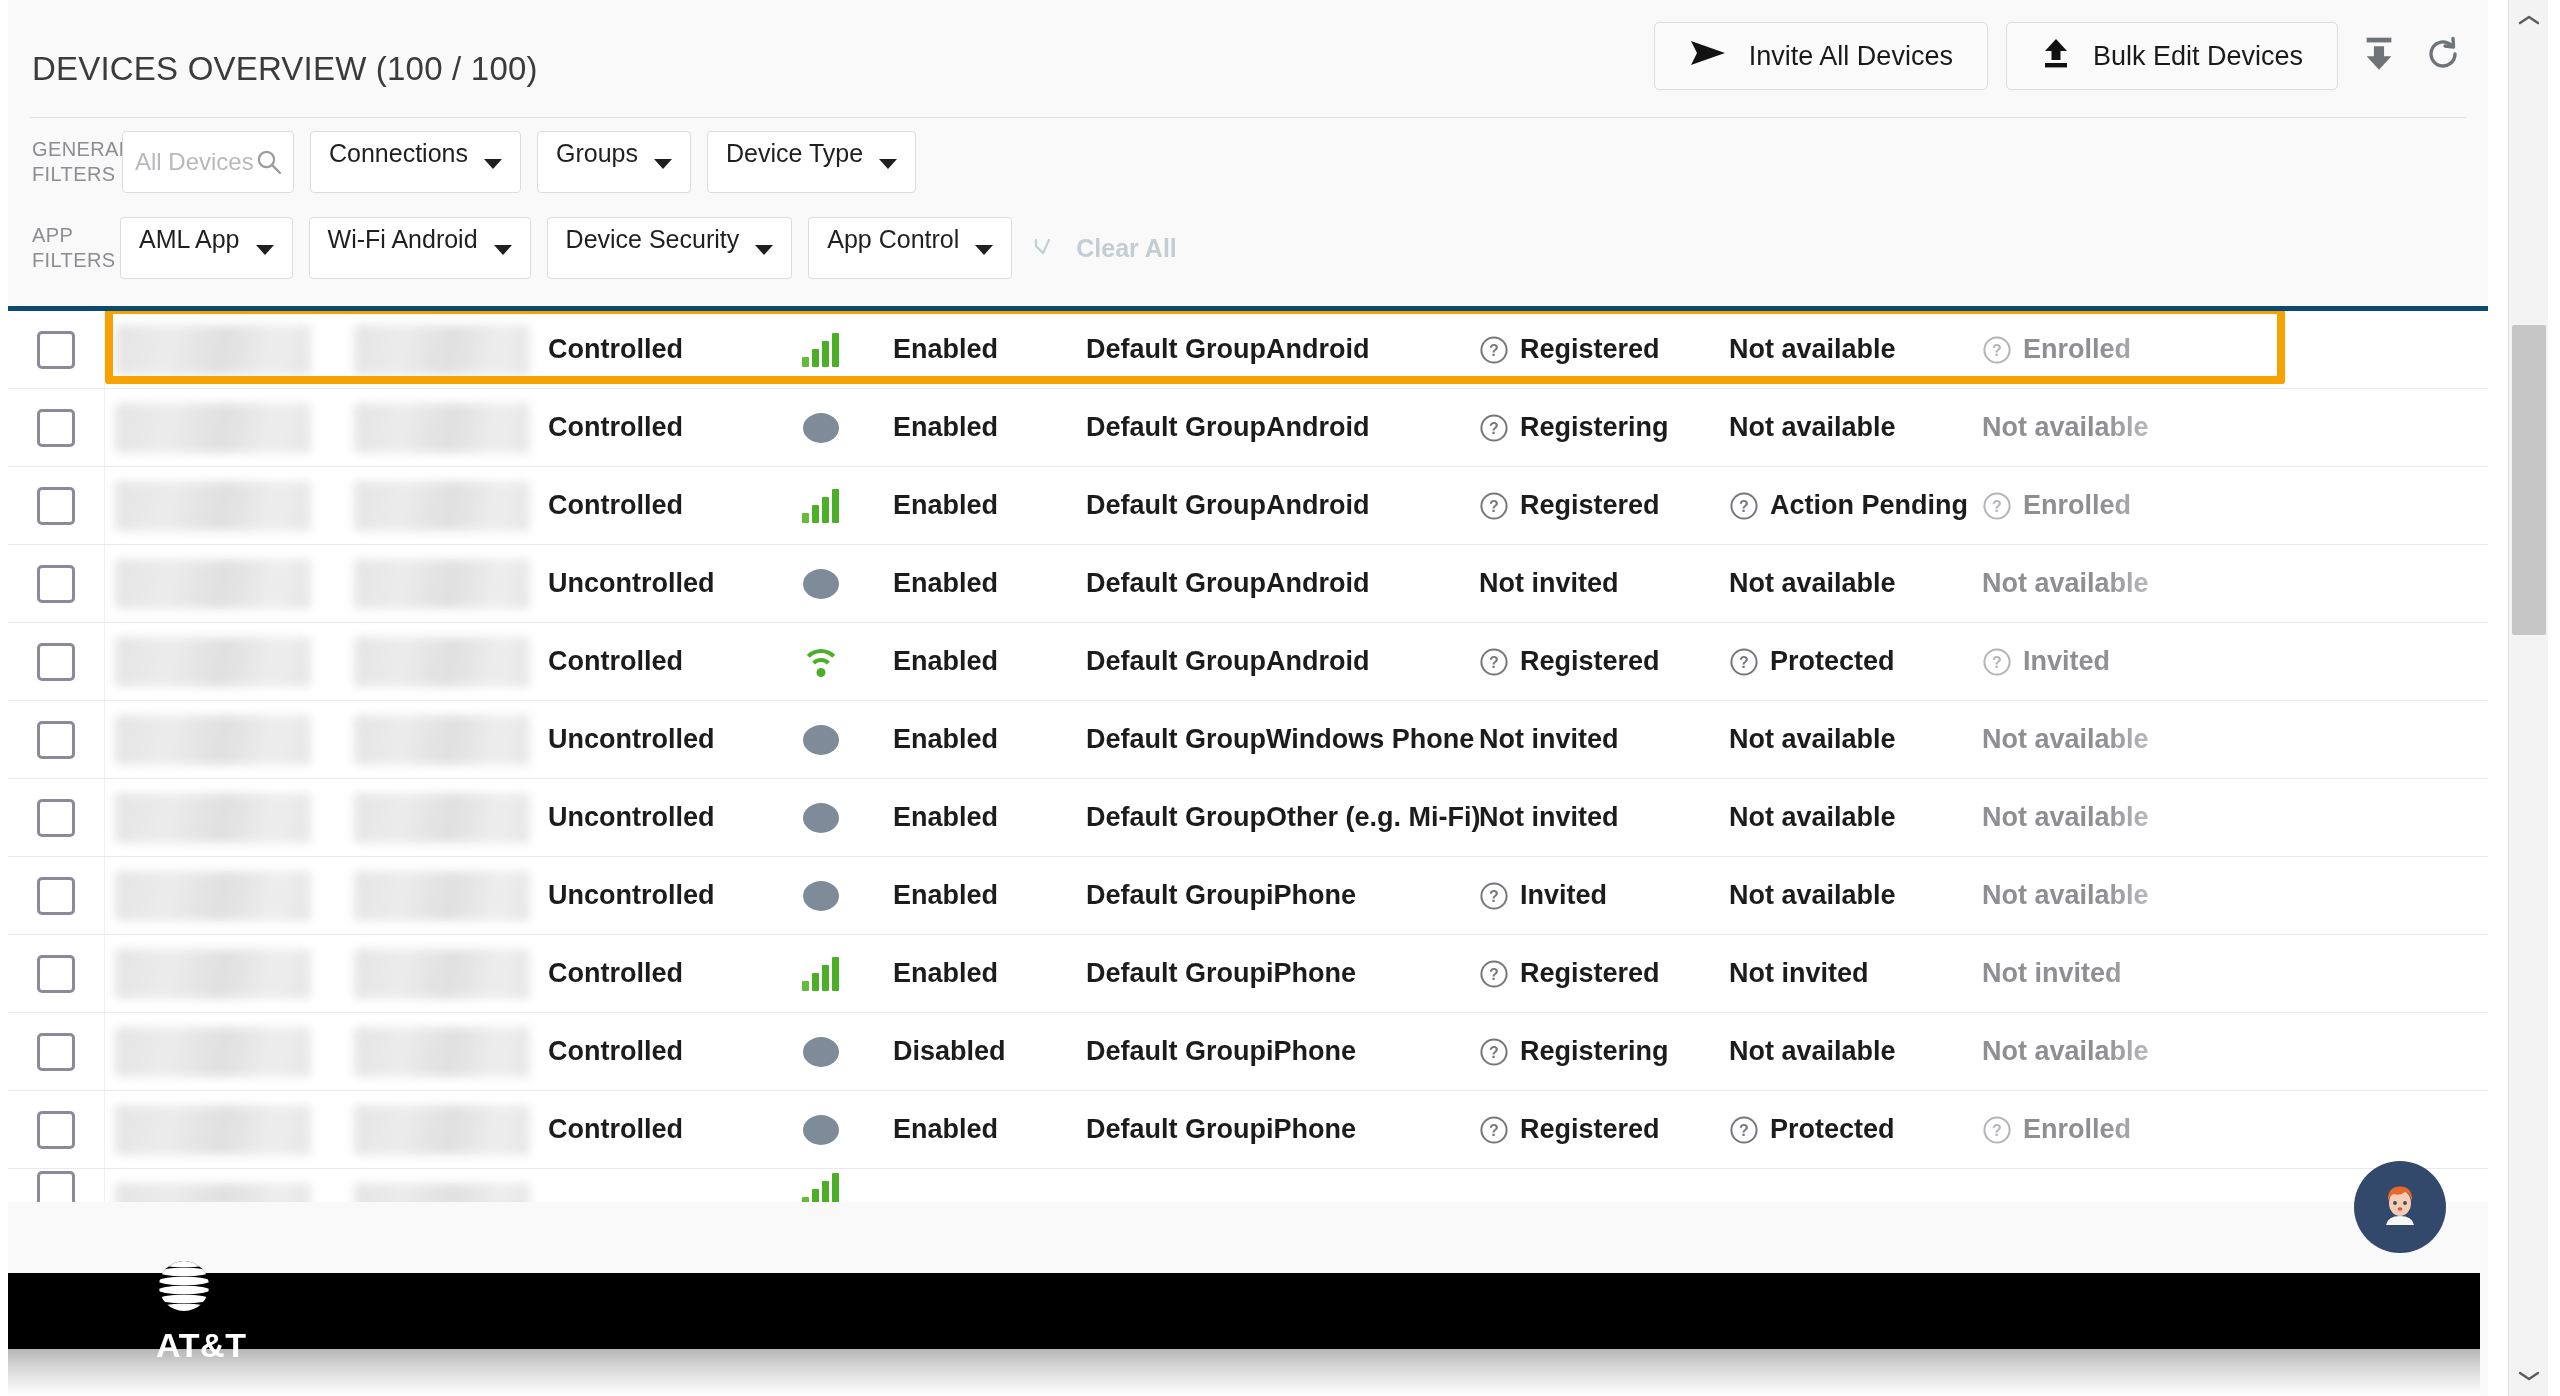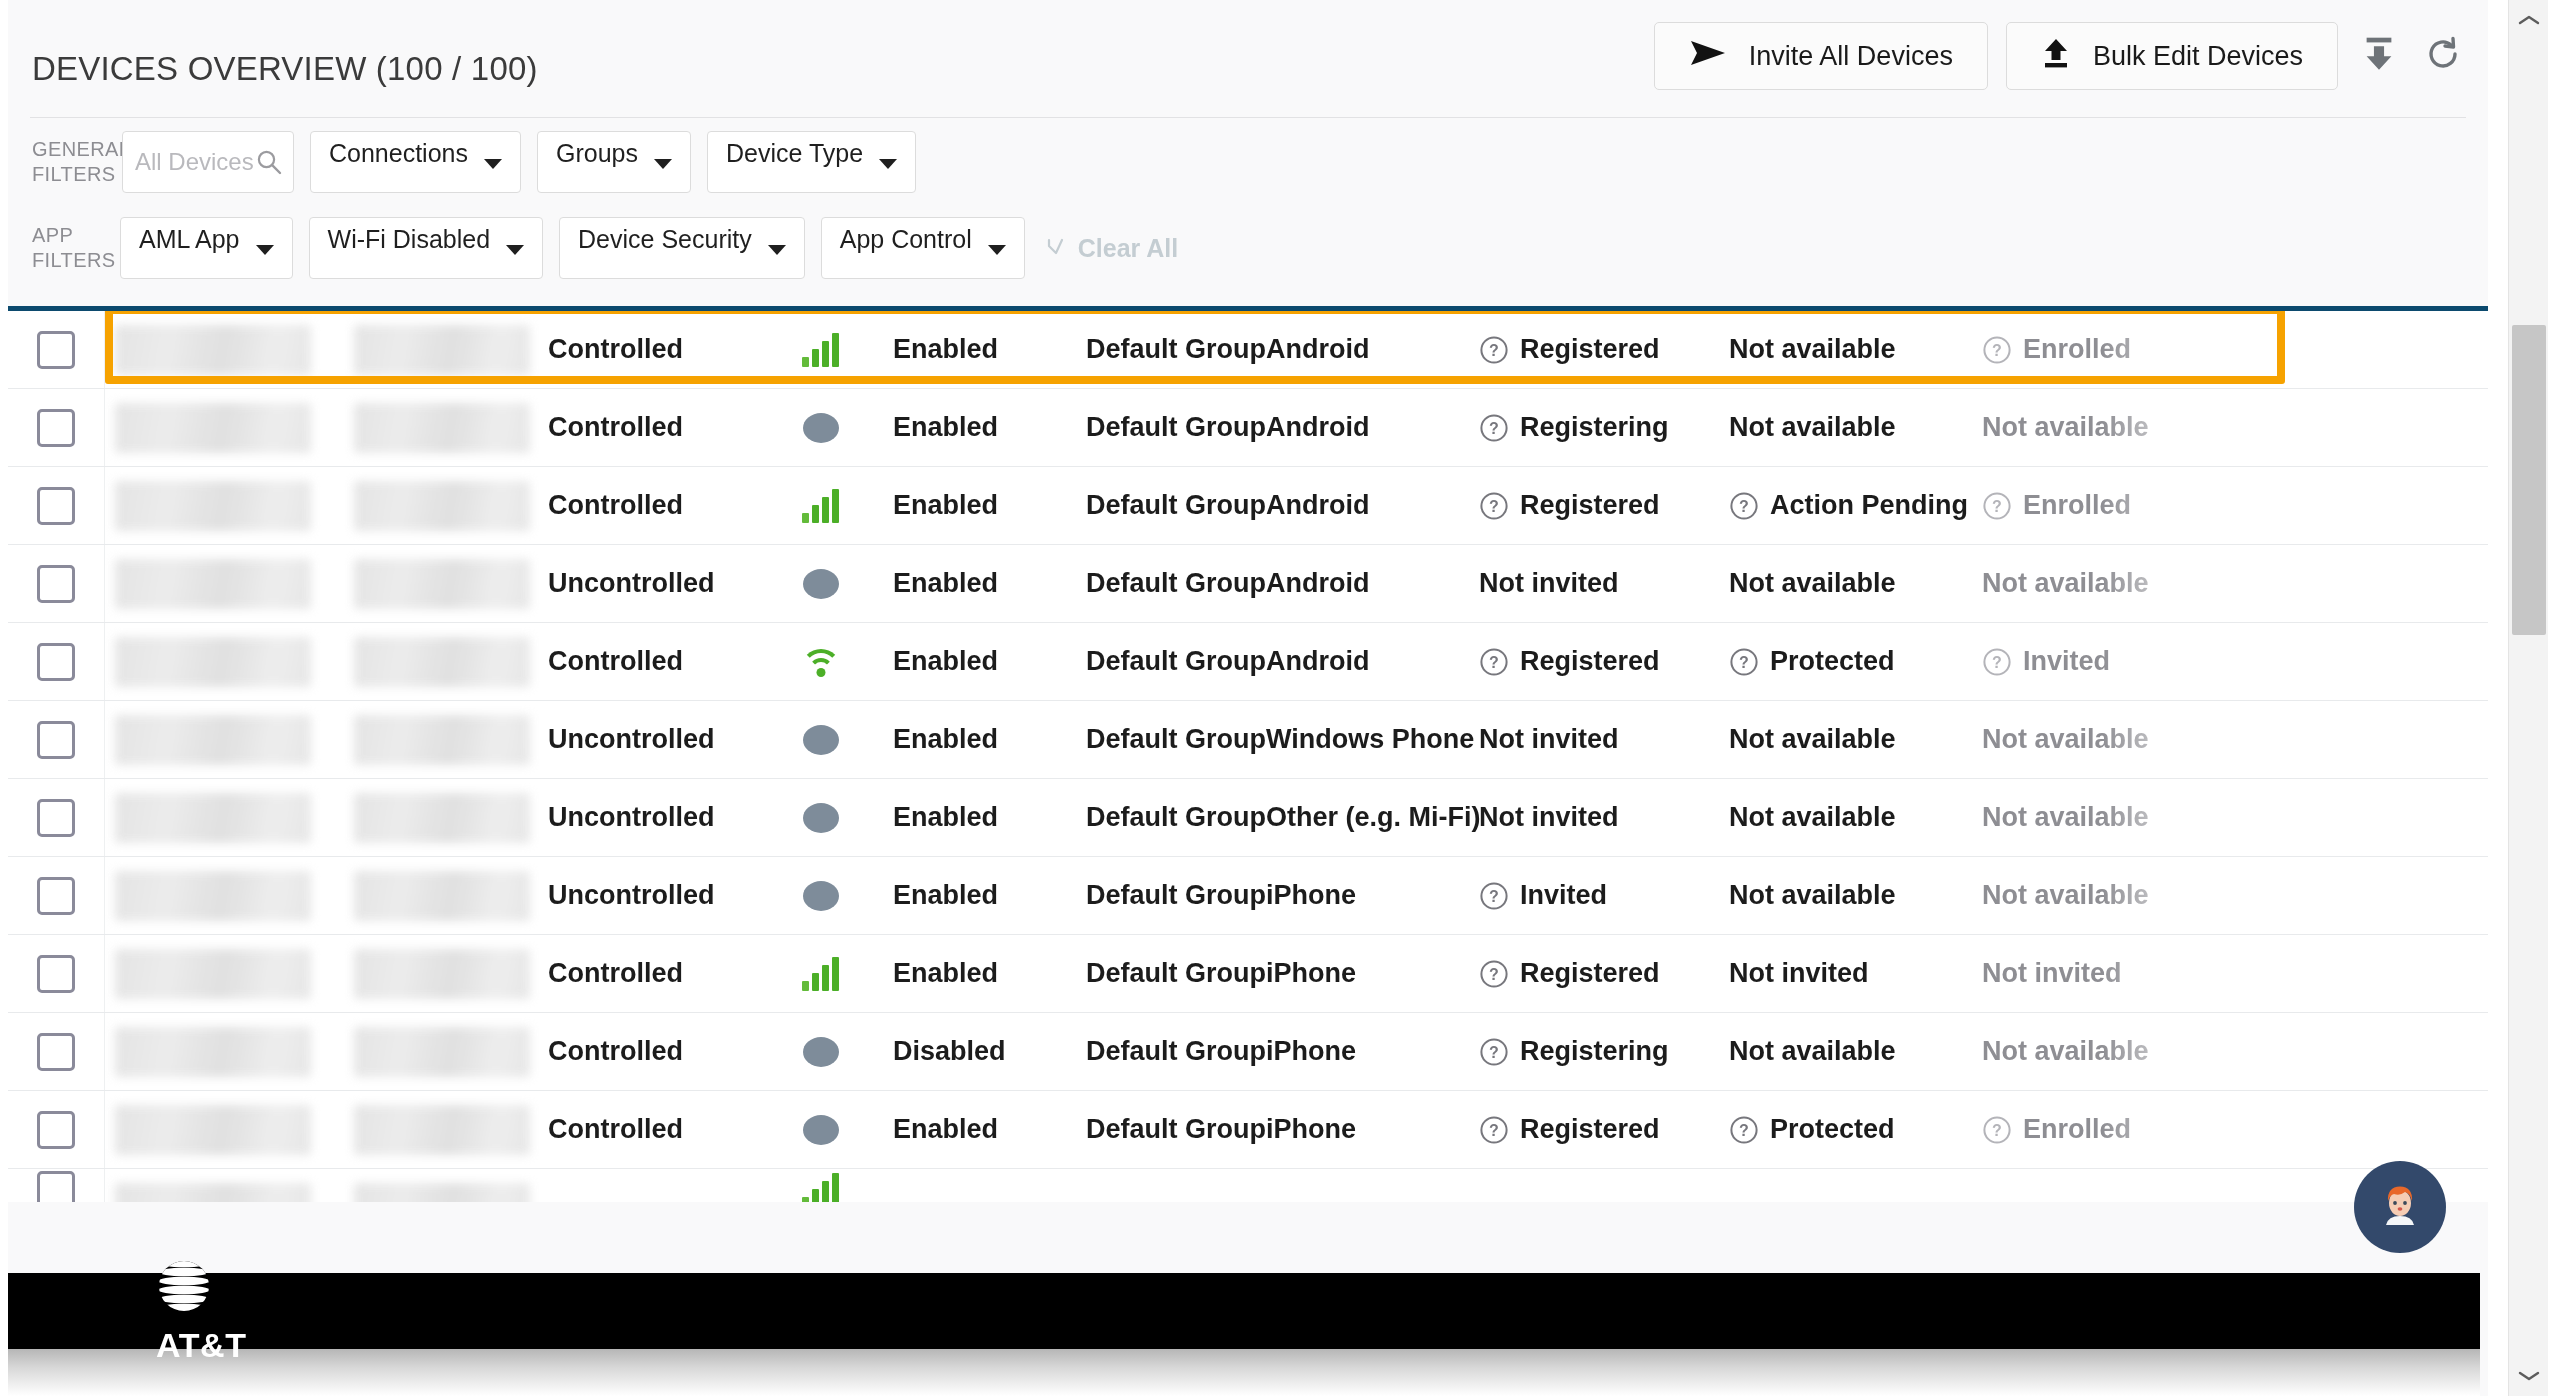--- a/index.html
+++ b/index.html
@@ -152,21 +152,21 @@
     margin-top: -3px;
     width: 0; height: 0;
     border-left: 9px solid transparent;
     border-right: 9px solid transparent;
     border-top: 10px solid #1f1f1f;
   }
   .filter-row.general .dropdown { min-width: 142px; }
   .filter-row.app .dropdown { min-width: 150px; }
 
   .clear-all {
-    display: flex; gap: 7px;
+    display: flex; gap: 18px;
     margin-left: 22px;
     font-size: 25px;
     font-weight: bold;
     color: #c4cdd2;
     cursor: pointer;
     white-space: nowrap;
   }
 
   
   .table-wrap {
@@ -456,21 +456,21 @@
           <div>APP</div>
           <div>FILTERS</div>
         </div>
 
         <div class="dropdown">
           <span>AML App</span>
           <span class="caret"></span>
         </div>
 
         <div class="dropdown">
-          <span>Wi-Fi Disabled</span>
+          <span>Wi-Fi Android</span>
           <span class="caret"></span>
         </div>
 
         <div class="dropdown">
           <span>Device Security</span>
           <span class="caret"></span>
         </div>
 
         <div class="dropdown">
           <span>App Control</span>

